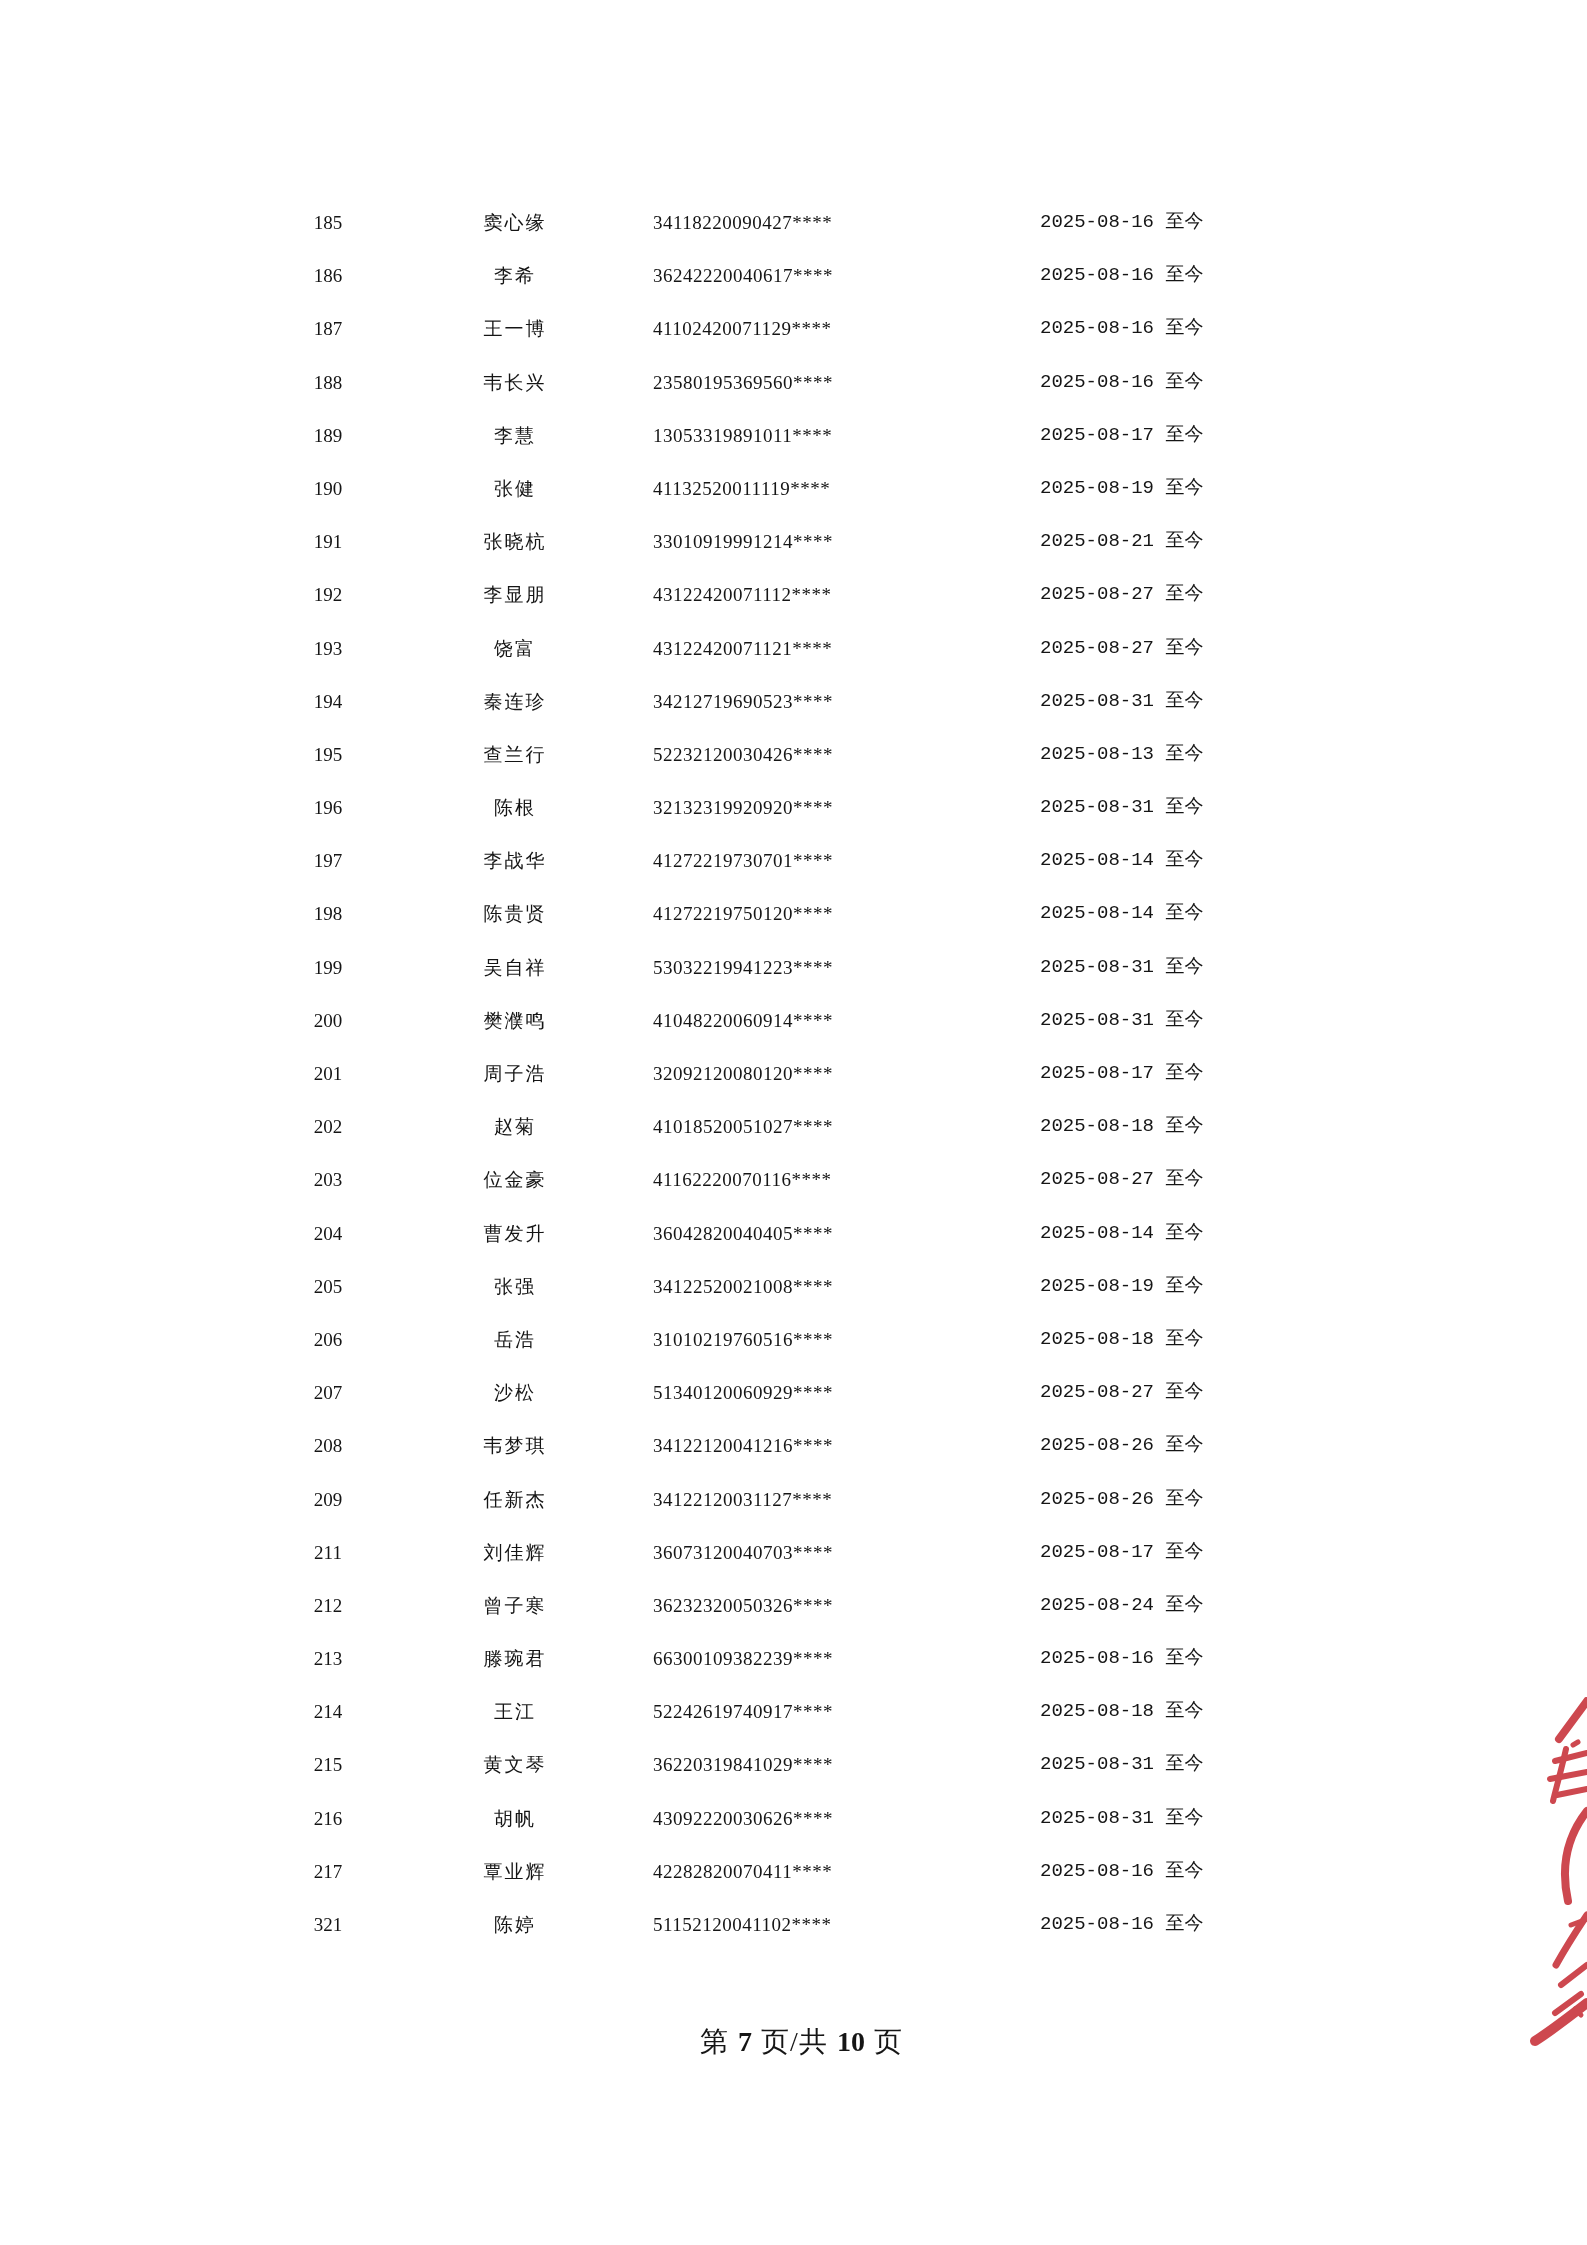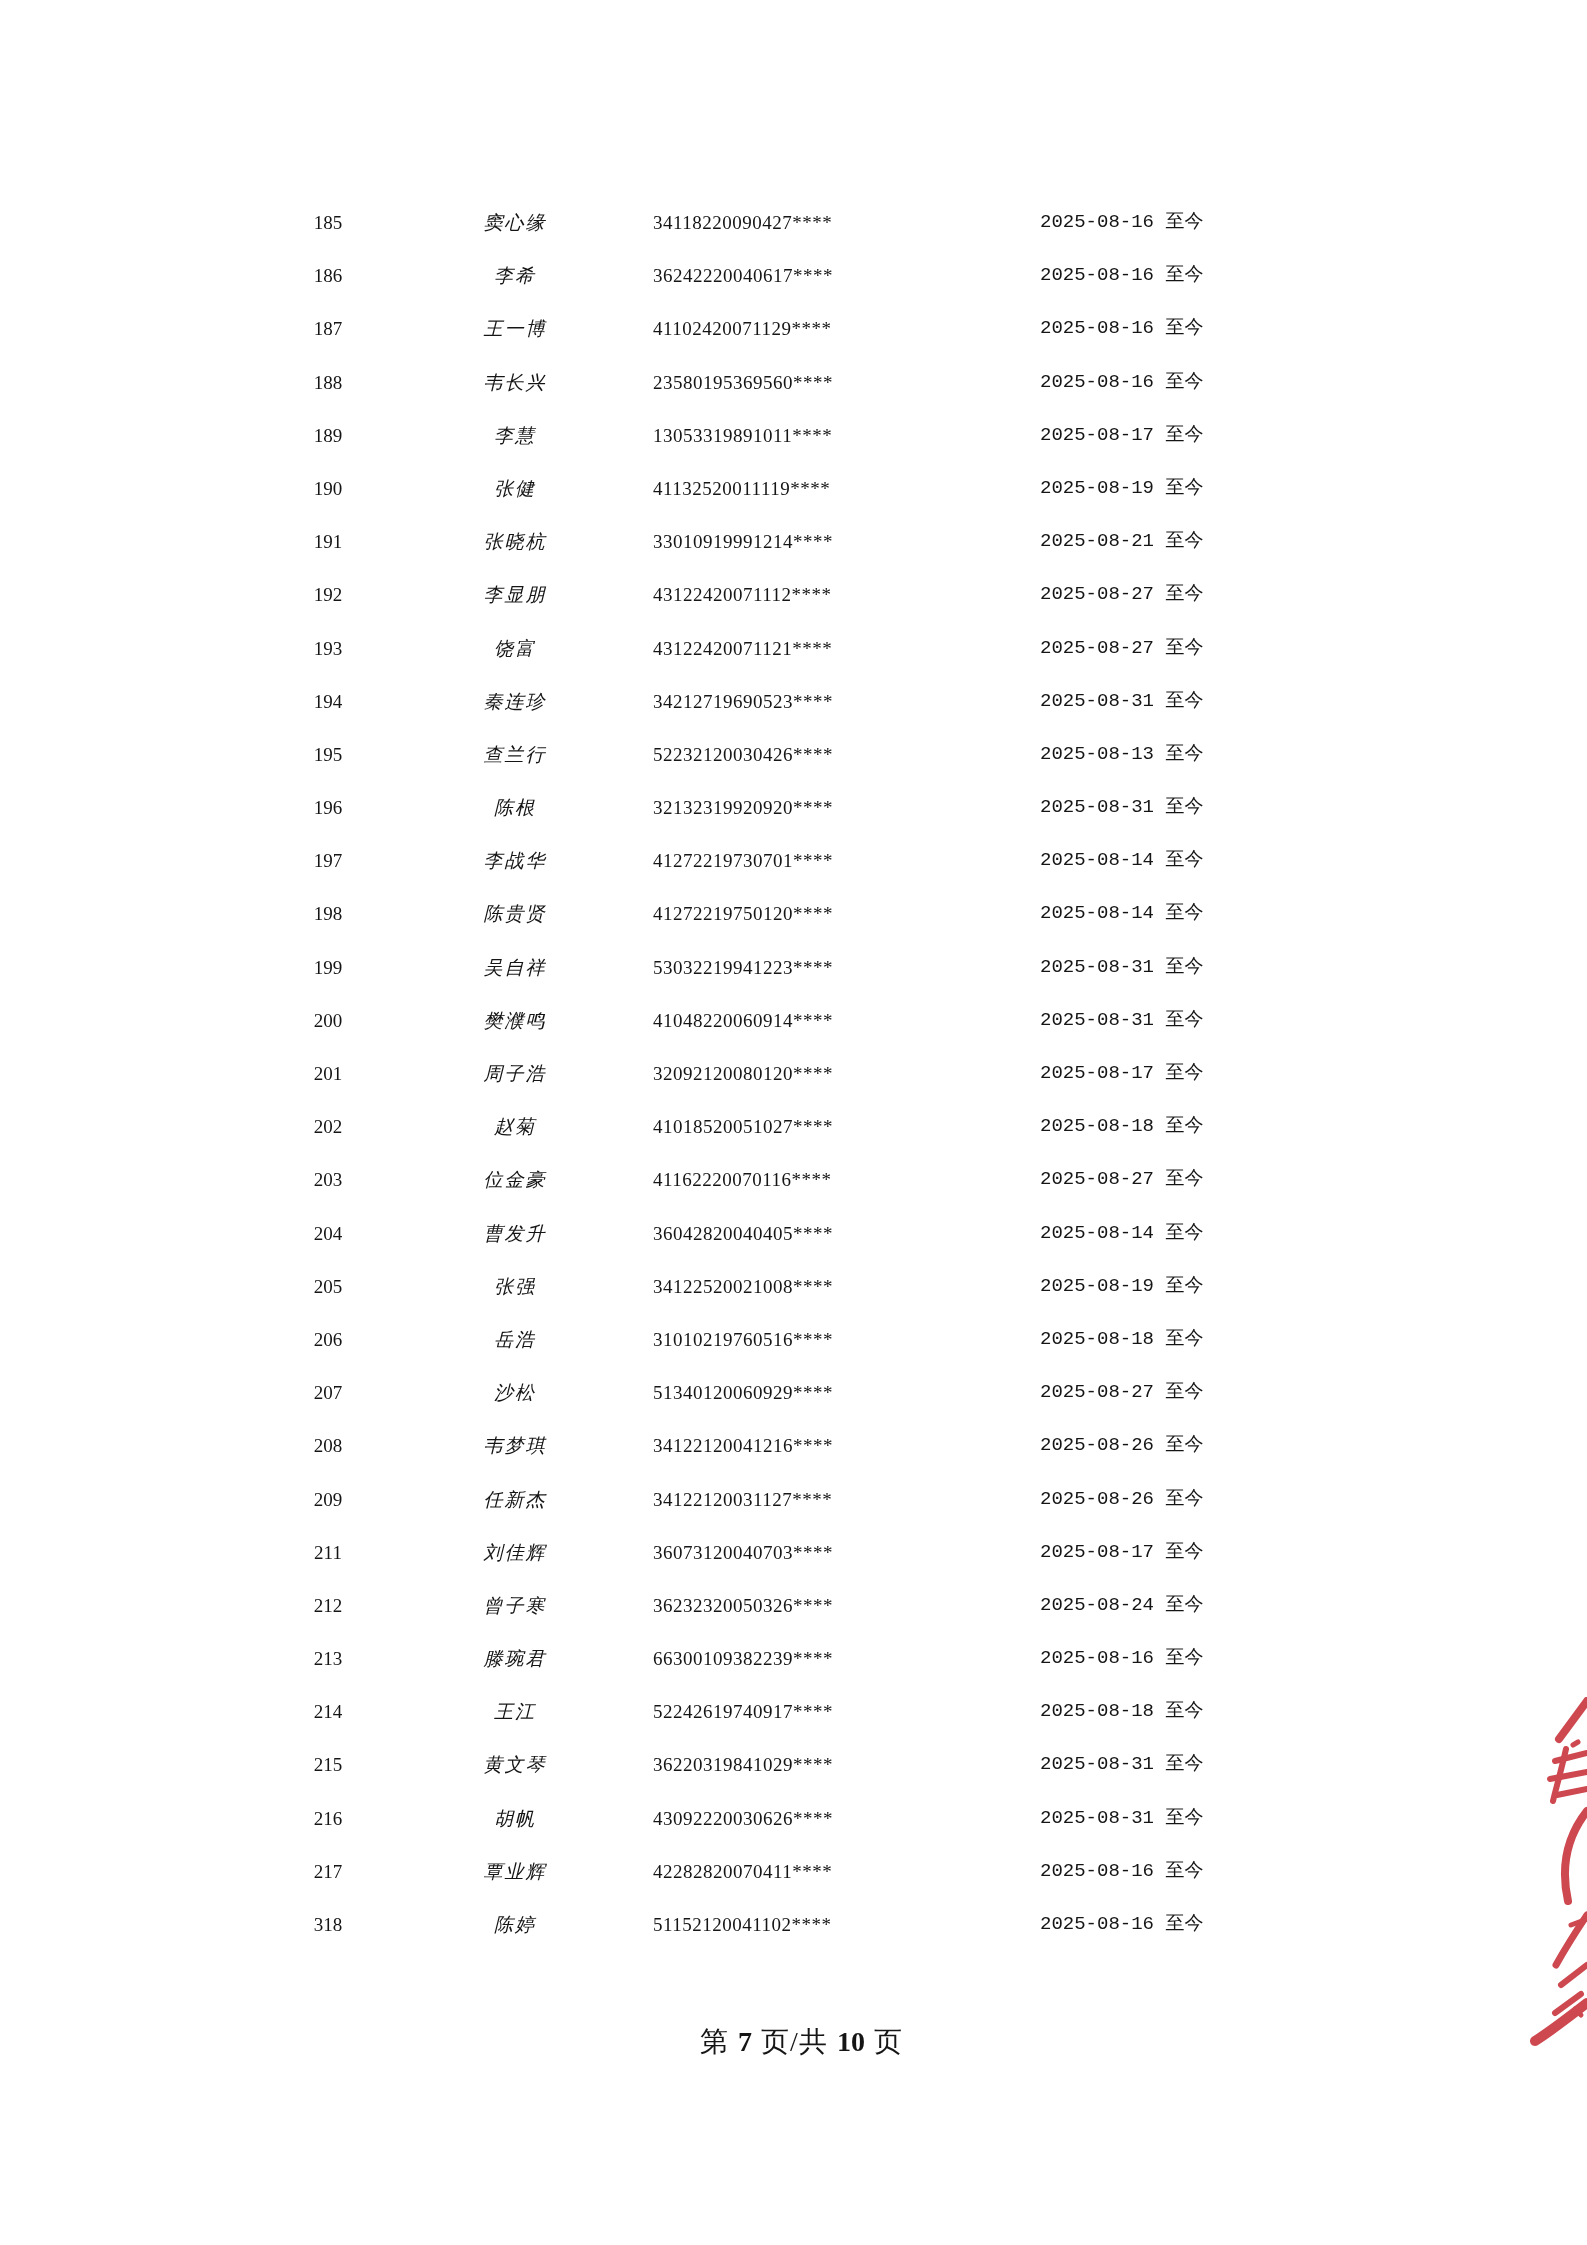--- a/index.html
+++ b/index.html
@@ -23,21 +23,20 @@
   }
   .c-num{
     position:absolute;left:255px;width:146px;
     text-align:center;
     font-variant-numeric:lining-nums;
   }
   .c-name{
     position:absolute;left:400px;width:230px;
     text-align:center;
     letter-spacing:2px;
-    font-style:italic;
   }
   .c-id{
     position:absolute;left:653px;width:300px;
     letter-spacing:0.5px;
     white-space:nowrap;
   }
   .c-date{
     position:absolute;left:1040px;width:300px;
     white-space:nowrap;
     font-family:Liberation Mono, monospace;
@@ -286,21 +285,21 @@
   </div>
 
   <div class="row">
     <span class="c-num">217</span>
     <span class="c-name">覃业辉</span>
     <span class="c-id">42282820070411****</span>
     <span class="c-date">2025-08-16 至今</span>
   </div>
 
   <div class="row">
-    <span class="c-num">318</span>
+    <span class="c-num">321</span>
     <span class="c-name">陈婷</span>
     <span class="c-id">51152120041102****</span>
     <span class="c-date">2025-08-16 至今</span>
   </div>
 </div>
 
 <div class="footer">
   <span class="fp">第</span><b>7</b><span class="fp">页/共</span><b>10</b><span class="fp">页</span>
 </div>
 

